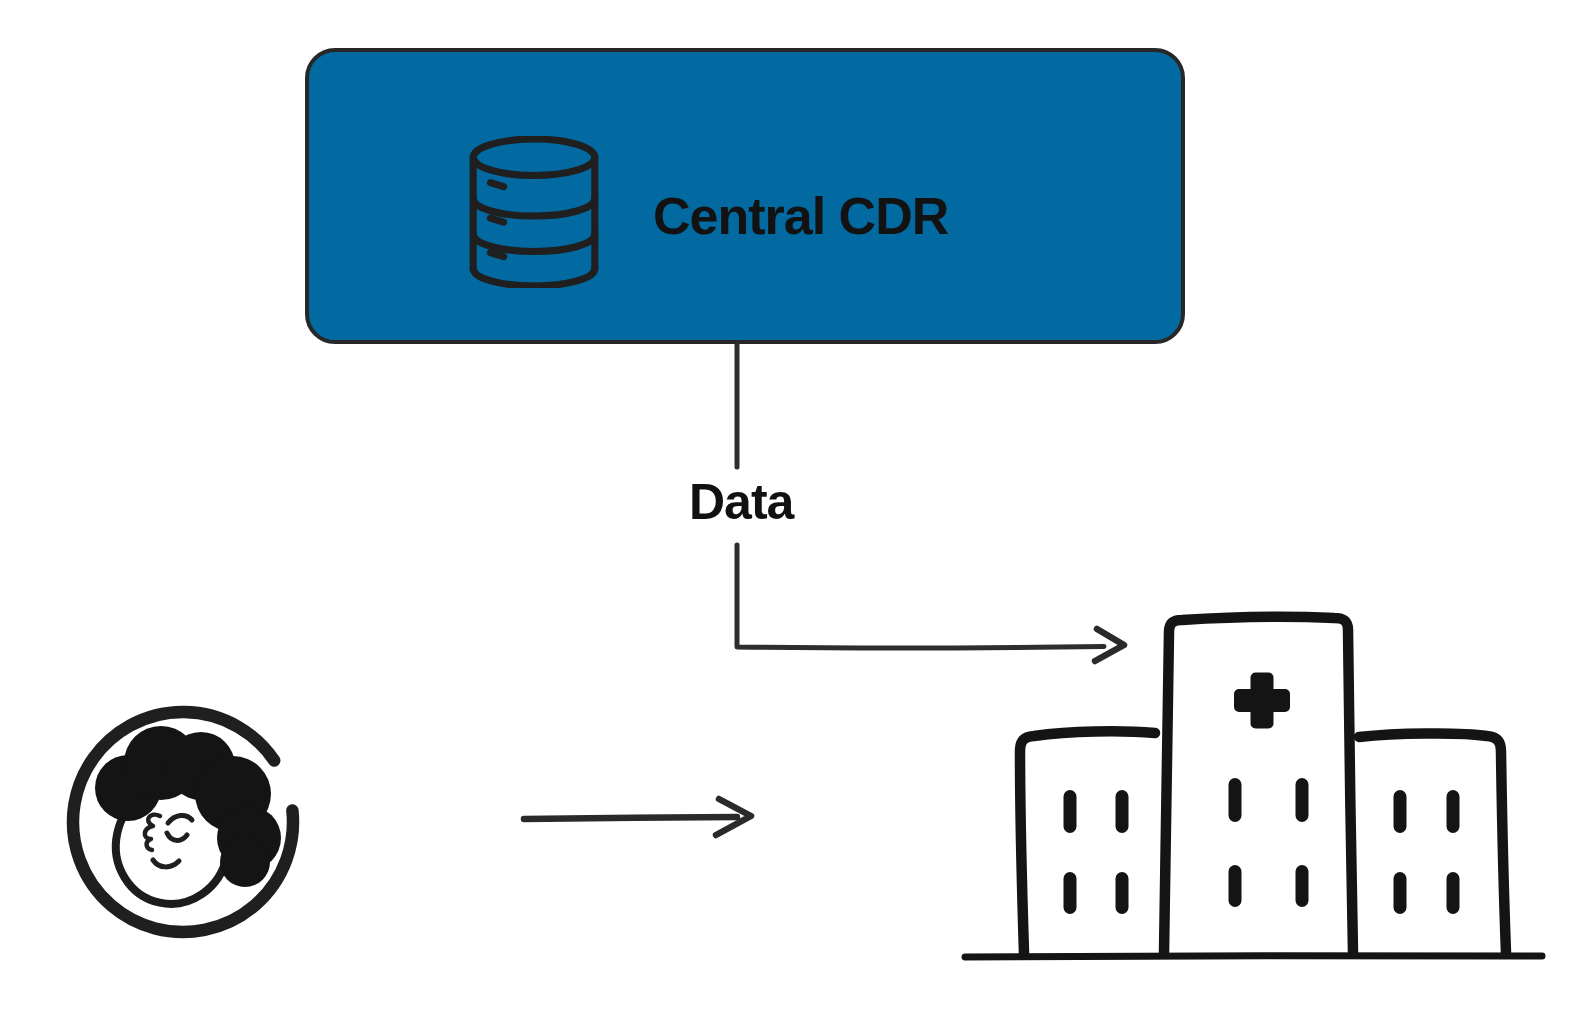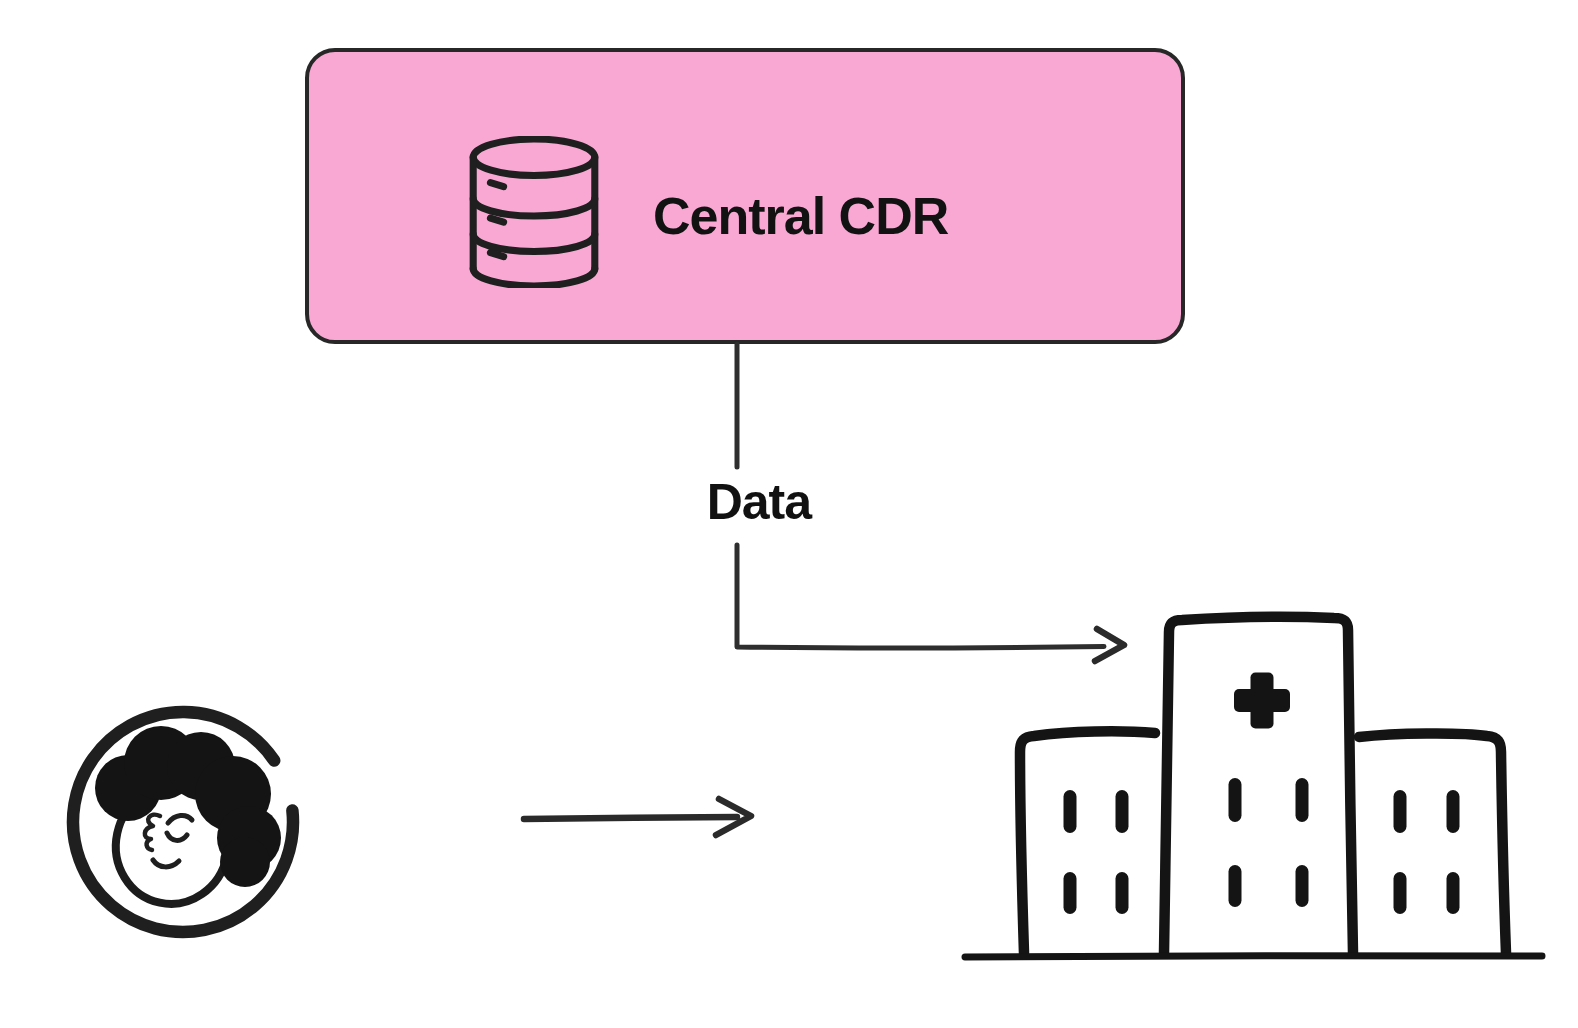--- a/index.html
+++ b/index.html
@@ -11,21 +11,21 @@
     background: #ffffff;
     font-family: "Liberation Sans", sans-serif;
   }
   
   .cdr-box {
     position: absolute;
     left: 305px; top: 48px;
     width: 880px; height: 296px;
     border: 4.5px solid #272727;
     border-radius: 30px;
-    background: #f9a8d4;
+    background: #0369a1;
   }
   .db-icon {
     position: absolute;
     left: 156px; top: 84px;
     width: 138px; height: 152px;
   }
   .cdr-title {
     position: absolute;
     left: 344px; top: 136px;
     font-size: 52px;
@@ -41,21 +41,21 @@
     left: 0; top: 0;
     width: 1578px; height: 1028px;
     pointer-events: none;
   }
   .edge-stroke { stroke: #2e2e2e; stroke-width: 5; fill: none; stroke-linecap: round; stroke-linejoin: round; }
   .edge-stroke-thick { stroke: #2a2a2a; stroke-width: 6.5; fill: none; stroke-linecap: round; stroke-linejoin: round; }
   .edge-label {
     position: absolute;
     left: 689px; top: 476px;
     width: 122px;
-    text-align: right;
+    text-align: left;
     font-size: 50px;
     font-weight: 700;
     letter-spacing: -1px;
     color: #111111;
     line-height: 1.05;
   }
   
   .avatar {
     position: absolute;
     left: 61px; top: 700px;

